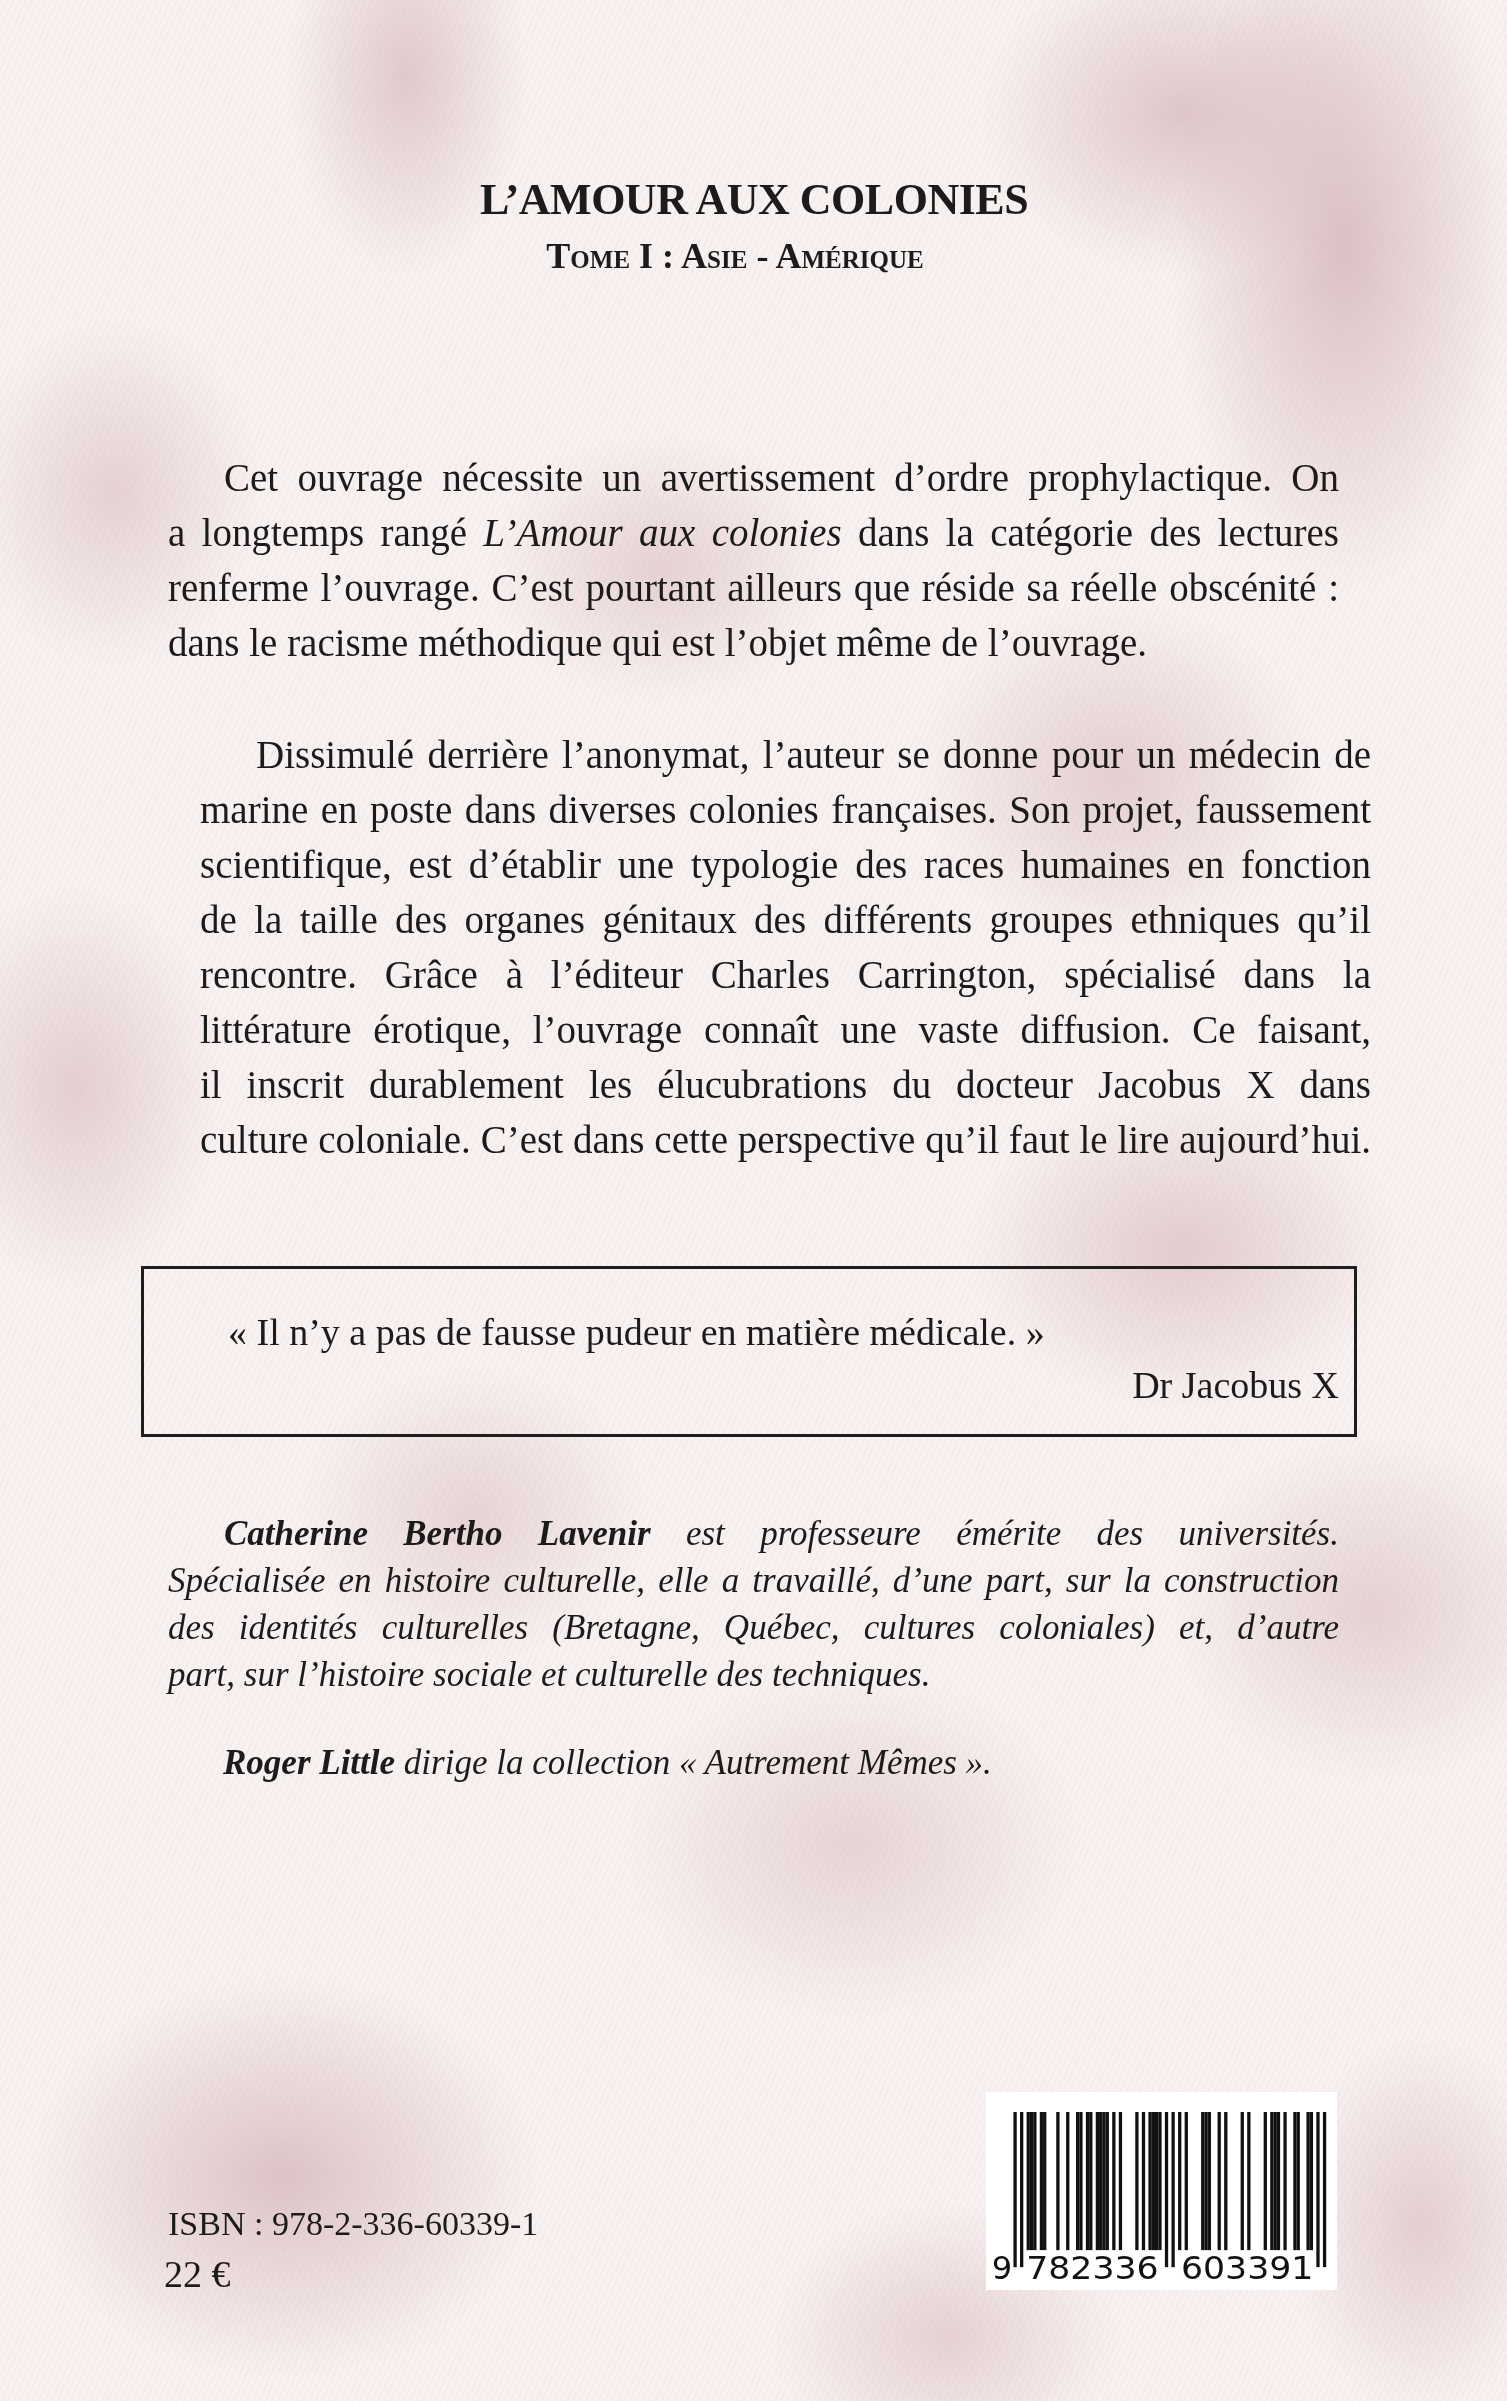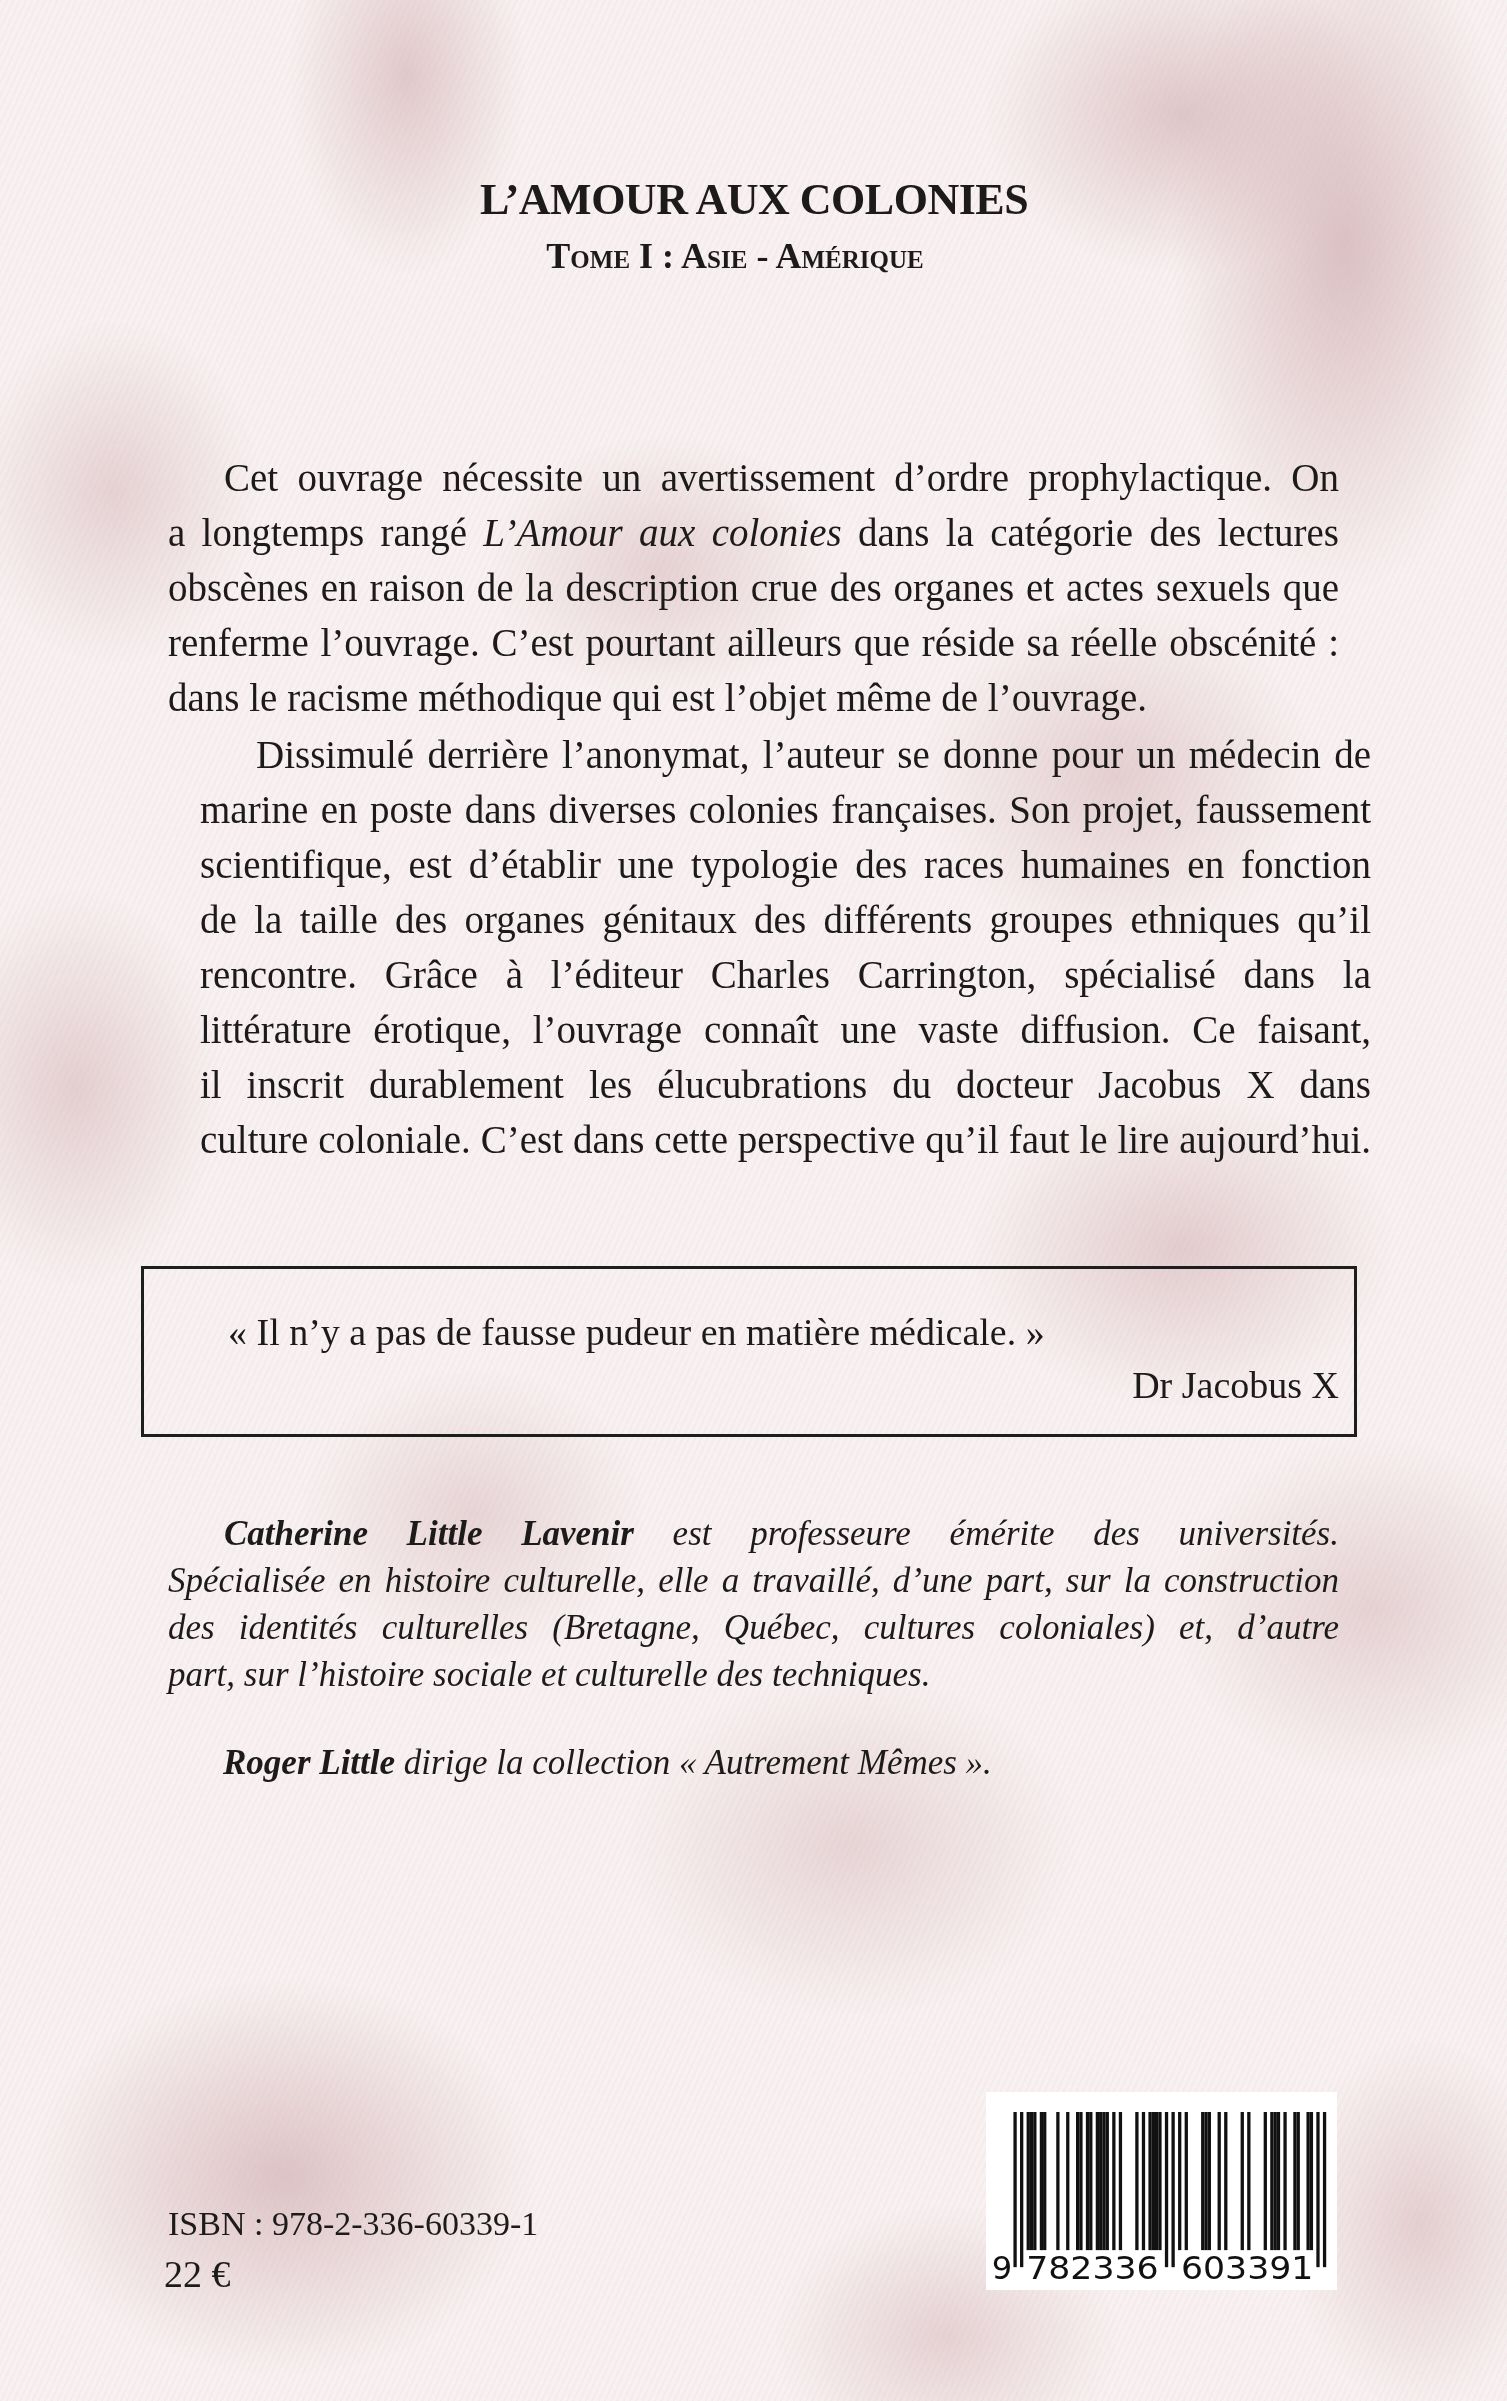--- a/index.html
+++ b/index.html
@@ -62,42 +62,41 @@
 </style>
 </head>
 <body>
 
 <div class="abs title">L’AMOUR AUX COLONIES</div>
 <div class="abs subtitle">Tome I : Asie - Amérique</div>
 
 <div class="abs col p1">
   <span class="line indent">Cet ouvrage nécessite un avertissement d’ordre prophylactique. On</span>
   <span class="line"><span>a longtemps rangé </span><i>L’Amour aux colonies</i><span> dans la catégorie des lectures</span></span>
-  <span class="line">obscènes en raison de la description crue des organes et actes sexuels que</span>
   <span class="line">renferme l’ouvrage. C’est pourtant ailleurs que réside sa réelle obscénité :</span>
   <span class="line last">dans le racisme méthodique qui est l’objet même de l’ouvrage.</span>
 </div>
 
 <div class="abs col p2">
   <span class="line indent">Dissimulé derrière l’anonymat, l’auteur se donne pour un médecin de</span>
   <span class="line">marine en poste dans diverses colonies françaises. Son projet, faussement</span>
   <span class="line">scientifique, est d’établir une typologie des races humaines en fonction</span>
   <span class="line">de la taille des organes génitaux des différents groupes ethniques qu’il</span>
   <span class="line">rencontre. Grâce à l’éditeur Charles Carrington, spécialisé dans la</span>
   <span class="line">littérature érotique, l’ouvrage connaît une vaste diffusion. Ce faisant,</span>
   <span class="line">il inscrit durablement les élucubrations du docteur Jacobus X dans</span>
   <span class="line">culture coloniale. C’est dans cette perspective qu’il faut le lire aujourd’hui.</span>
 </div>
 
 <div class="abs quote-box"></div>
 <div class="abs quote-text">« Il n’y a pas de fausse pudeur en matière médicale. »</div>
 <div class="abs quote-author">Dr Jacobus X</div>
 
 <div class="abs col bio">
-  <span class="line indent"><b>Catherine Little Lavenir</b><span> est professeure émérite des universités.</span></span>
+  <span class="line indent"><b>Catherine Bertho Lavenir</b><span> est professeure émérite des universités.</span></span>
   <span class="line">Spécialisée en histoire culturelle, elle a travaillé, d’une part, sur la construction</span>
   <span class="line">des identités culturelles (Bretagne, Québec, cultures coloniales) et, d’autre</span>
   <span class="line last">part, sur l’histoire sociale et culturelle des techniques.</span>
 </div>
 
 <div class="abs note"><b>Roger Little</b><span> dirige la collection « Autrement Mêmes ».</span></div>
 
 <div class="abs isbn">ISBN : 978-2-336-60339-1</div>
 <div class="abs price">22 €</div>
 

